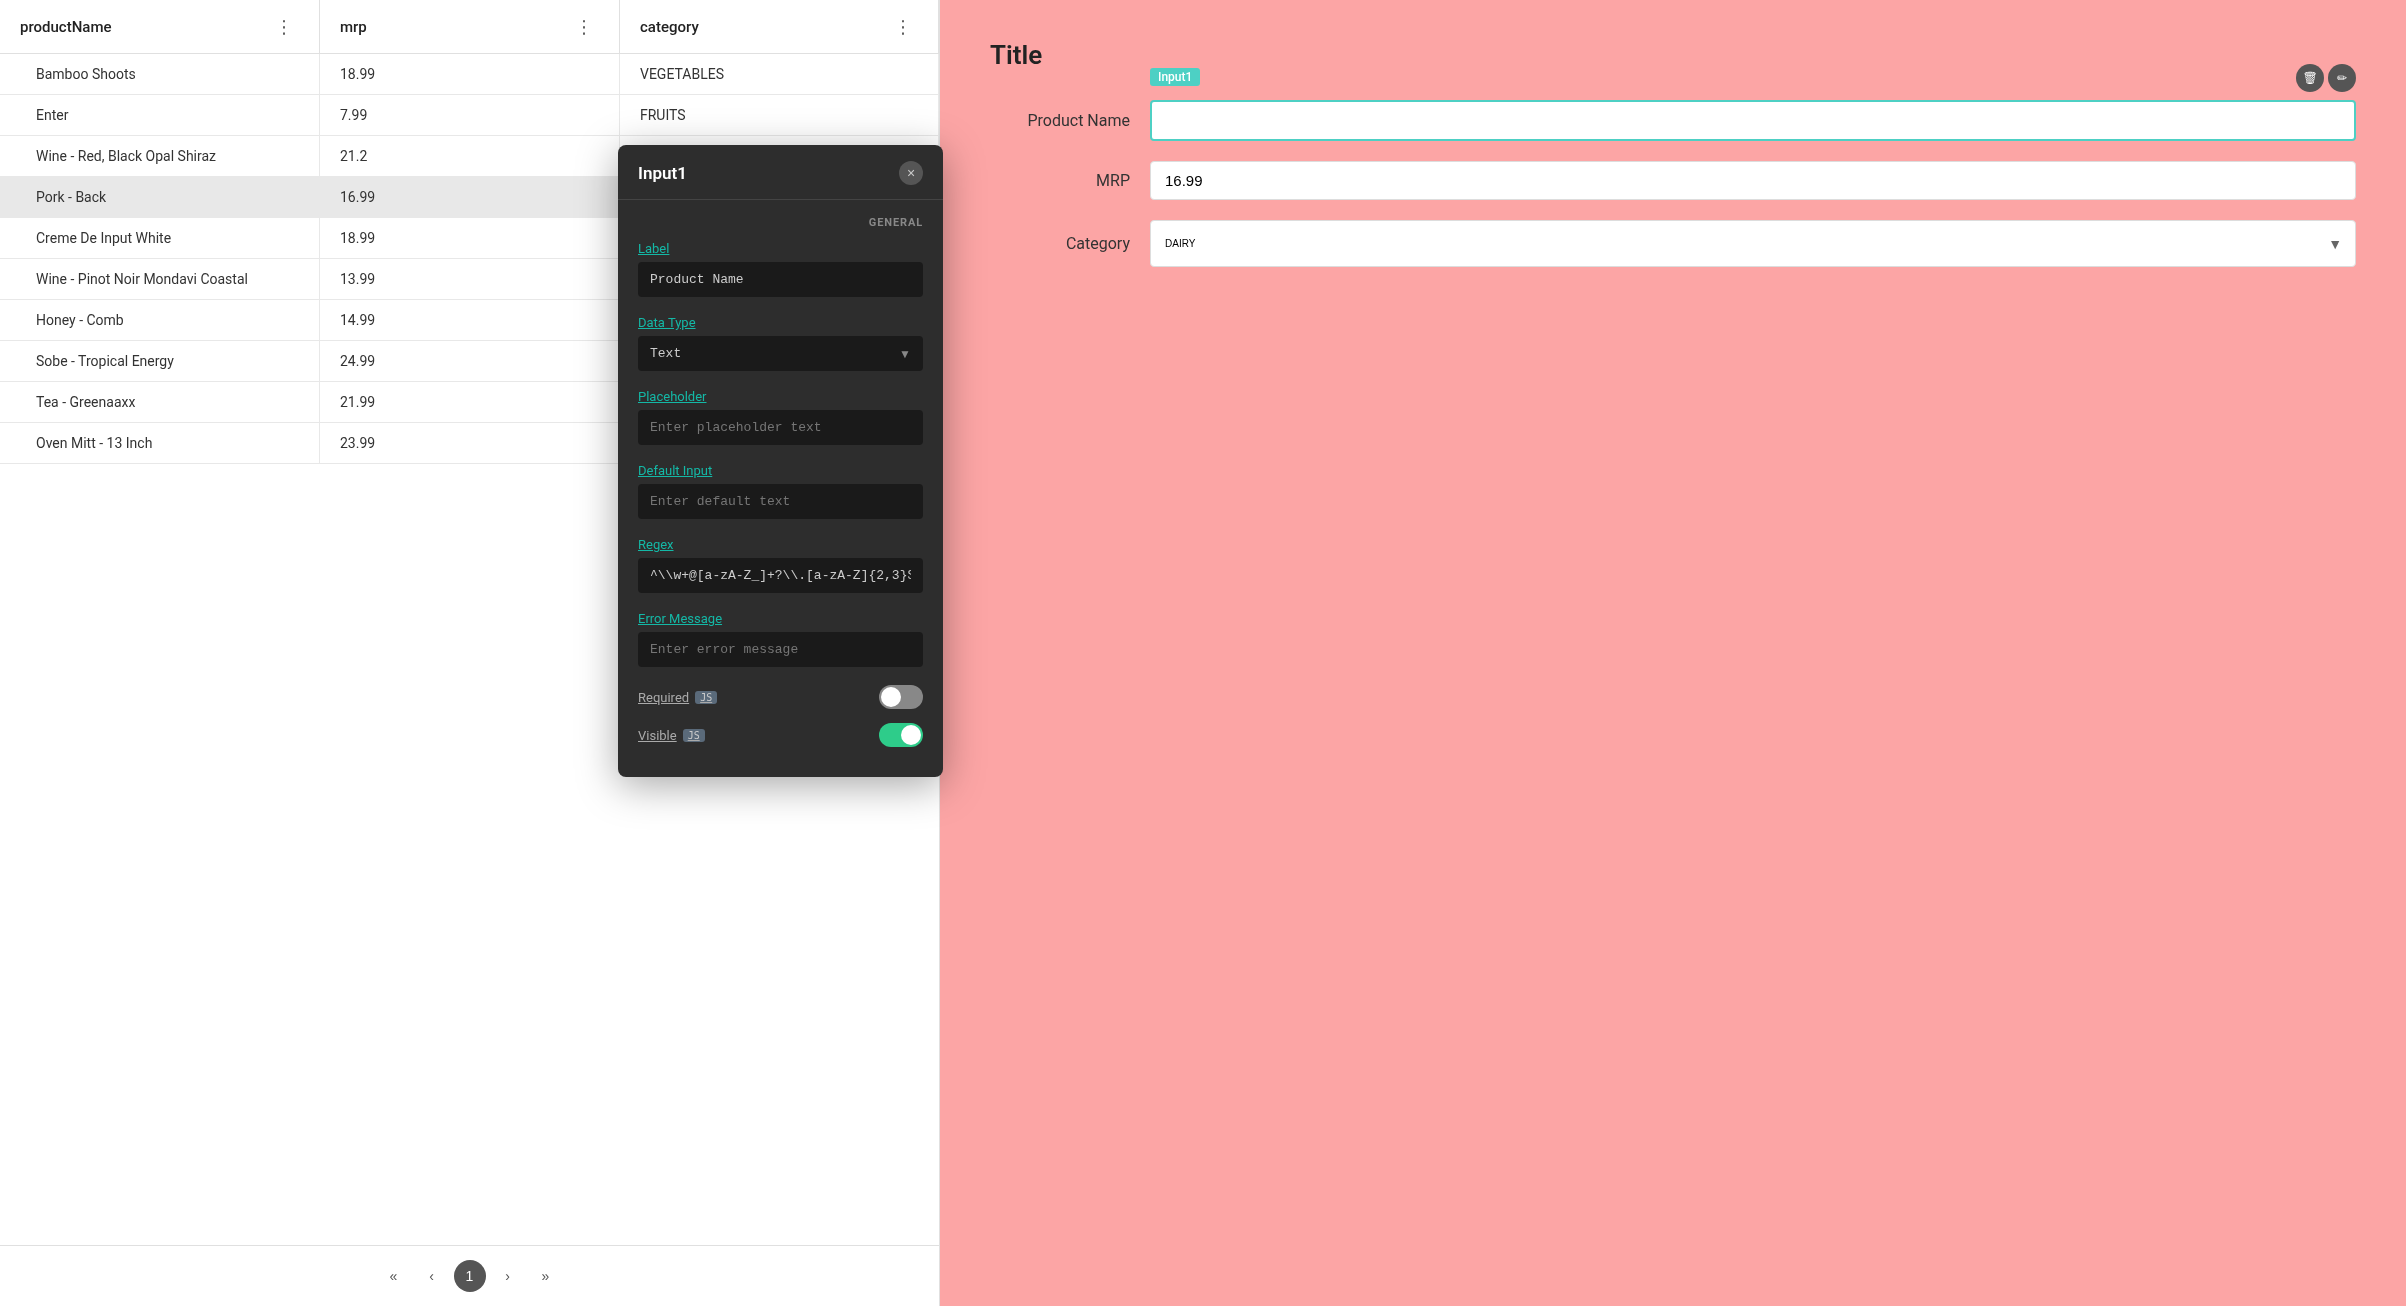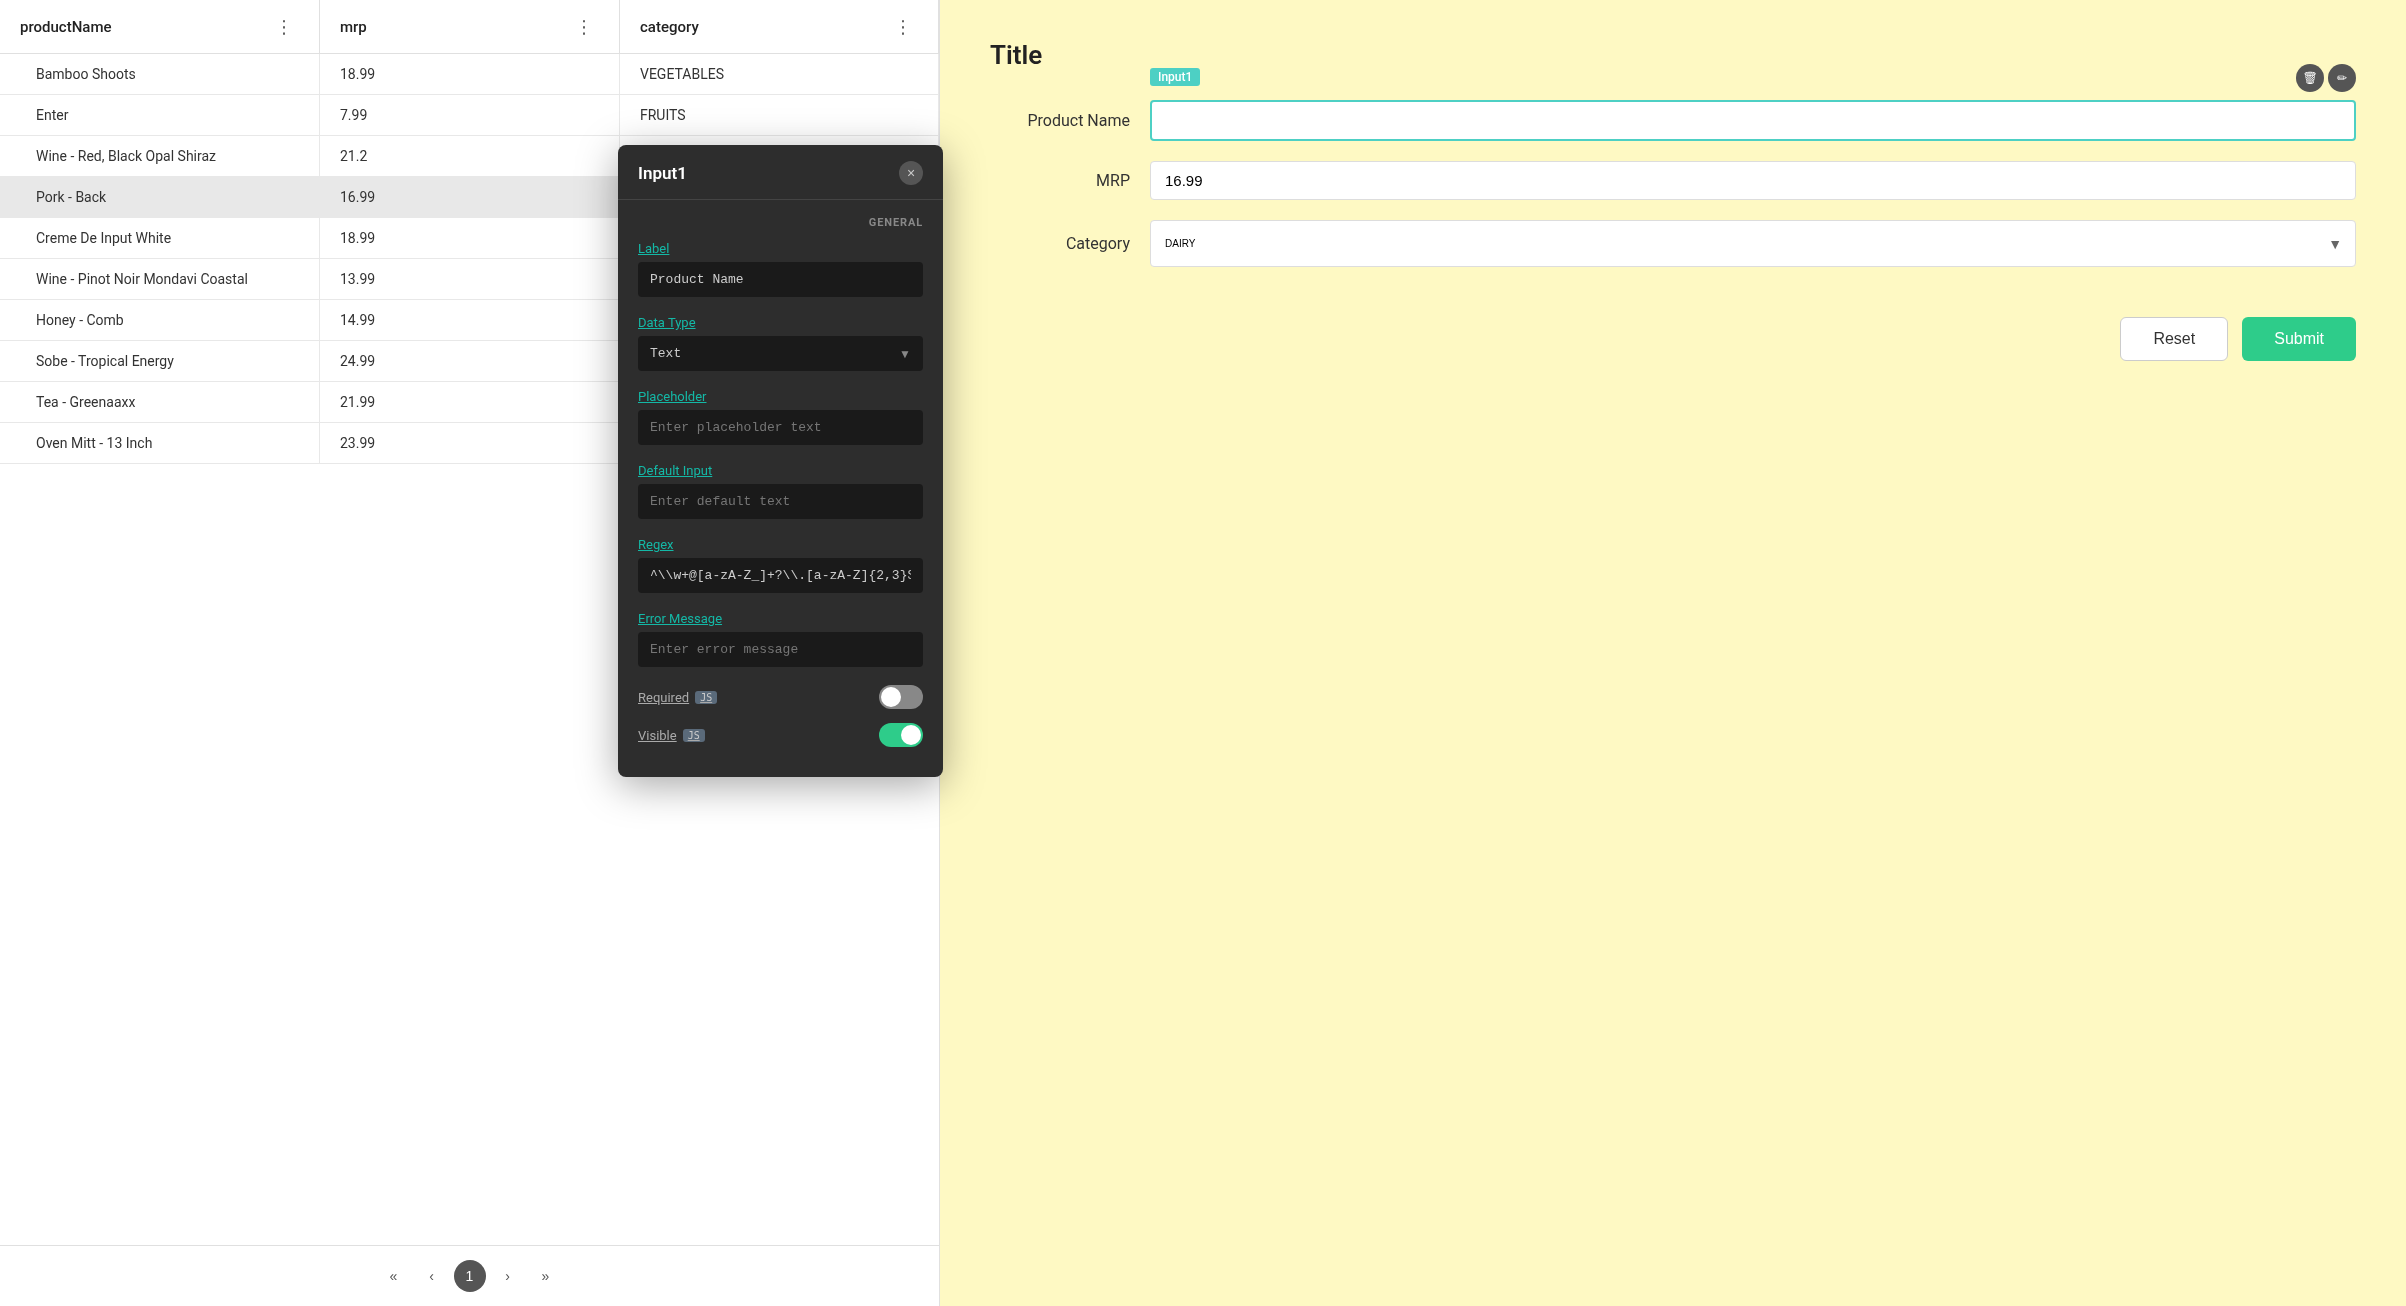--- a/index.html
+++ b/index.html
@@ -94,21 +94,21 @@
       color: #555;
     }
     .page-btn.active {
       background: #555;
       color: #fff;
     }
 
     
     .form-panel {
       flex: 1;
-      background: #fef9c3;
+      background: #fca5a5;
       padding: 40px 50px;
       display: flex;
       flex-direction: column;
       gap: 20px;
     }
 
     .form-title {
       font-size: 26px;
       font-weight: 600;
       color: #222;
@@ -531,24 +531,20 @@
     <div class="select-wrapper">
       <select class="form-select">
         <option>DAIRY</option>
         <option>VEGETABLES</option>
         <option>FRUITS</option>
       </select>
       <span class="select-arrow">▼</span>
     </div>
   </div>
 
-  <div class="form-actions">
-    <button class="btn-reset">Reset</button>
-    <button class="btn-submit">Submit</button>
-  </div>
 </div>
 
 <div class="modal-overlay">
   <div class="modal">
     <div class="modal-header">
       <span class="modal-title">Input1</span>
       <button class="modal-close">×</button>
     </div>
 
     <div class="modal-body">

